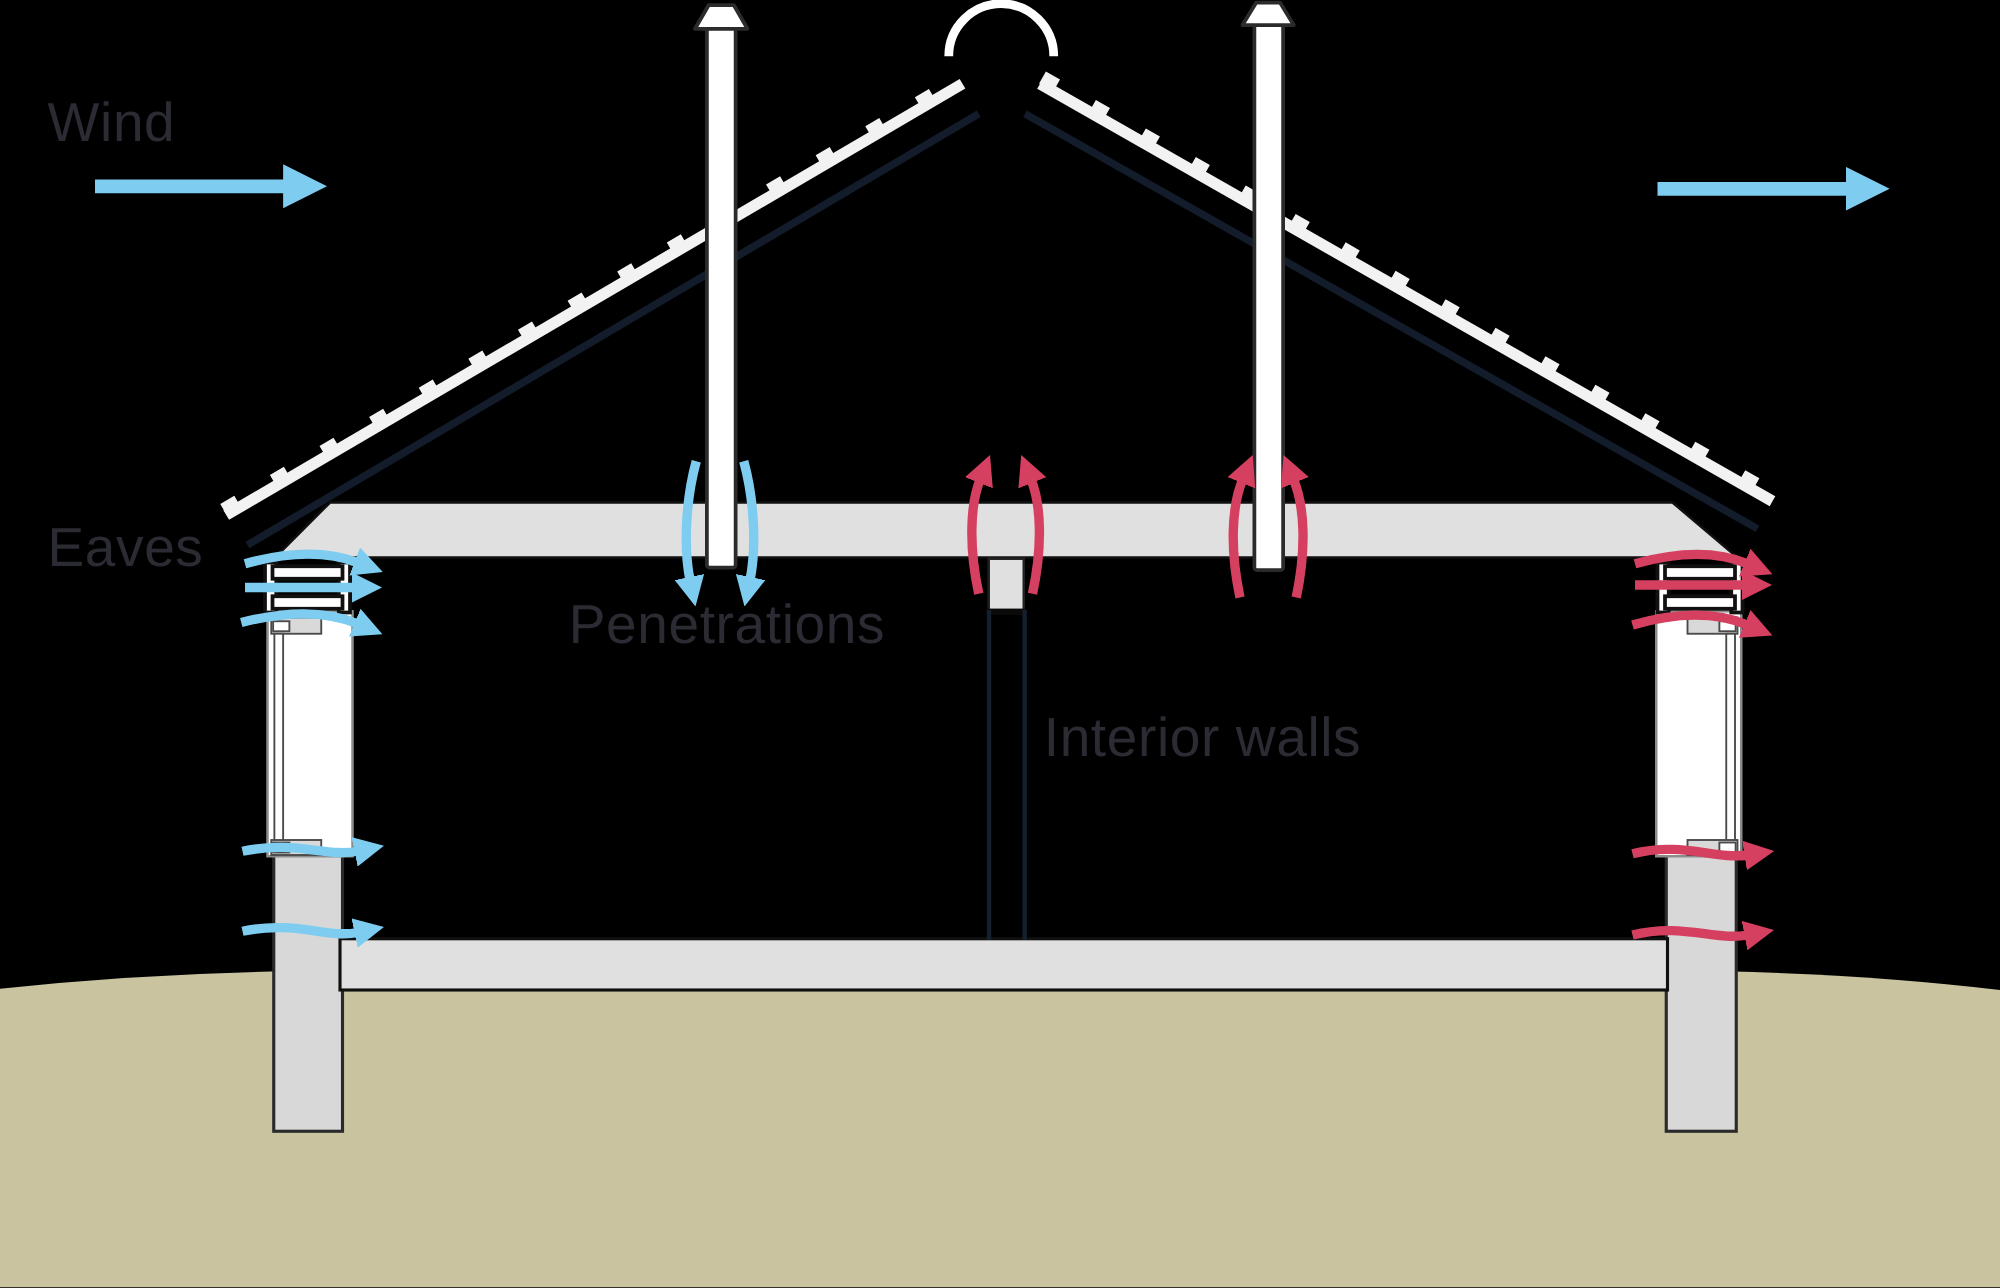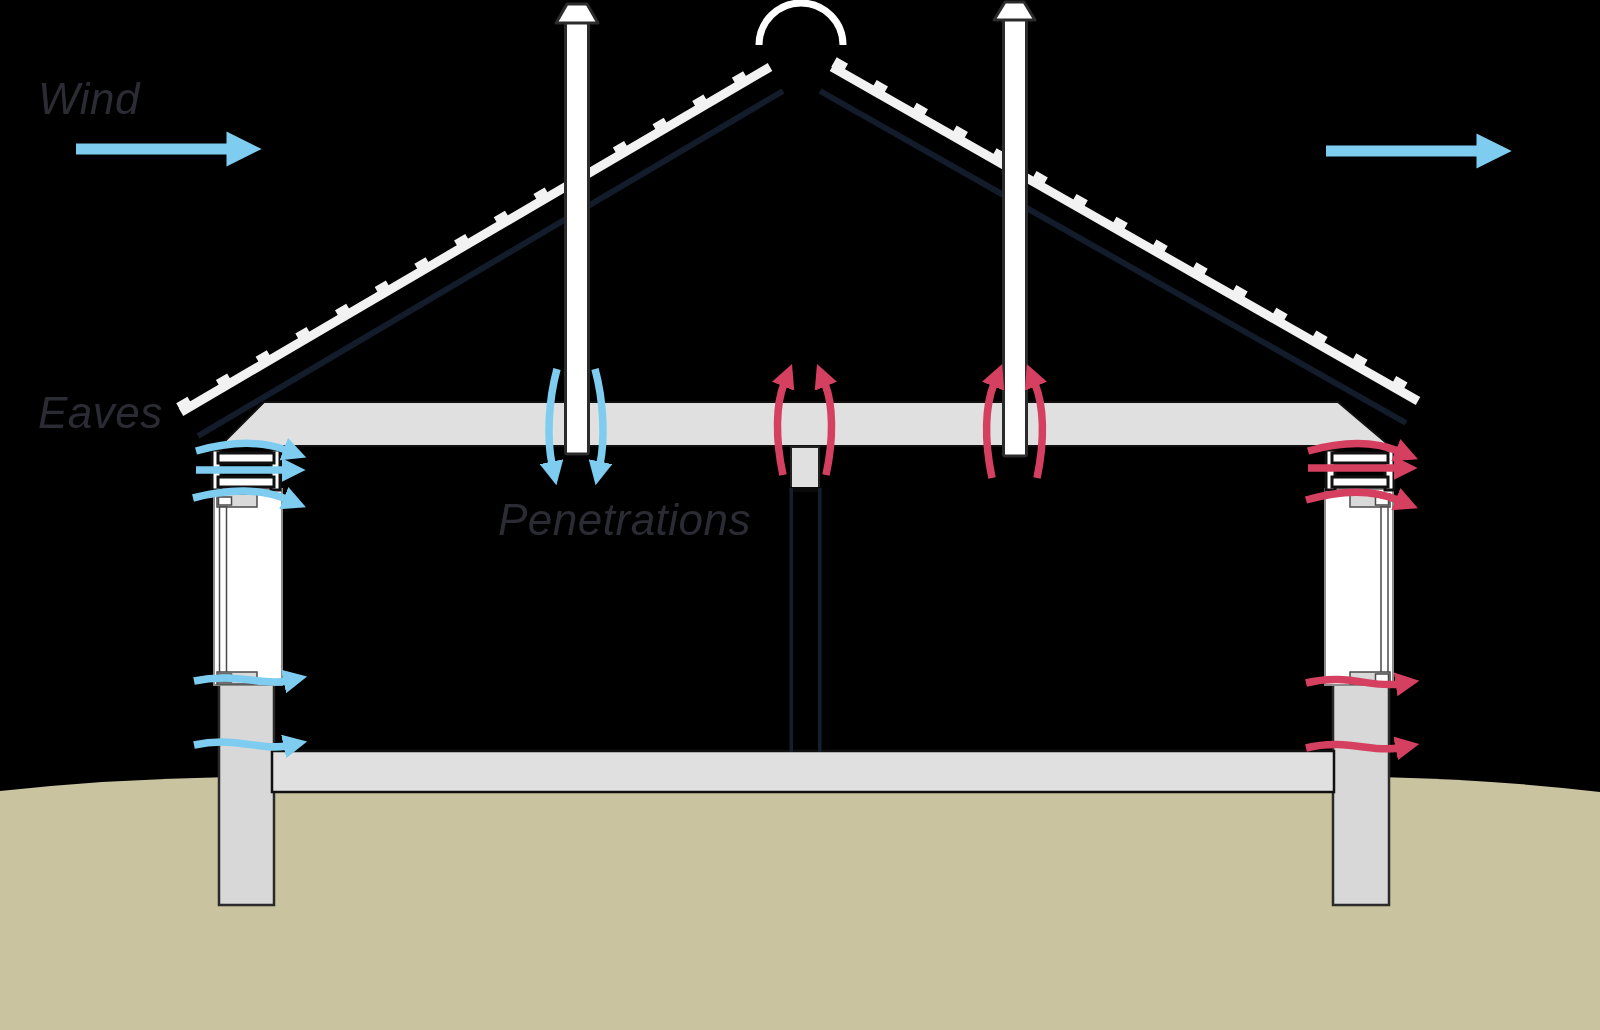--- a/index.html
+++ b/index.html
@@ -1,24 +1,24 @@
 <!DOCTYPE html>
 <html><head>
 <meta charset="utf-8">
 <style>
   html,body{margin:0;padding:0;background:#000;}
   body{width:1600px;height:1030px;position:relative;overflow:hidden;
        font-family:"Liberation Sans", sans-serif;}
-  .stage{position:absolute;left:0;top:0;width:1348px;height:1030px;font-style:italic;}
+  .stage{position:absolute;left:0;top:0;width:1348px;height:1030px;}
   svg{position:absolute;left:0;top:0;}
   .label{position:absolute;color:#2b2b33;font-size:44px;line-height:49px;
          letter-spacing:0.5px;white-space:nowrap;user-select:none;}
   .lab-wind{left:38px;top:74px;}
-  .lab-eaves{left:38px;top:388px;}
-  .lab-pen{left:455px;top:495px;margin-left:43px;}
+  .lab-eaves{left:38px;top:414px;}
+  .lab-pen{left:455px;top:475px;}
   .lab-int{left:835px;top:566px;}
   .lab-vin{left:332px;top:656px;}
   .lab-found{left:38px;top:681px;}
 </style>
 </head>
 <body>
 
 <div class="stage">
 
 <svg width="1600" height="1030" viewBox="0 0 1600 1030">
@@ -116,14 +116,15 @@
     <path d="M1308,468 L1396,468" marker-end="url(#headR)"></path>
     <path d="M1306,500 C1344,489 1374,490 1398,500" marker-end="url(#headR)"></path>
     <path d="M1306,683 C1346,673 1372,688 1398,684" marker-end="url(#headR)"></path>
     <path d="M1306,748 C1346,738 1372,753 1398,748" marker-end="url(#headR)"></path>
   </g>
 </svg>
 
   <div class="label lab-wind">Wind</div>
   <div class="label lab-eaves">Eaves</div>
   <div class="label lab-pen">Penetrations</div>
+  <div class="label lab-int">Interior walls</div>
 
 </div>
 
 </body></html>

